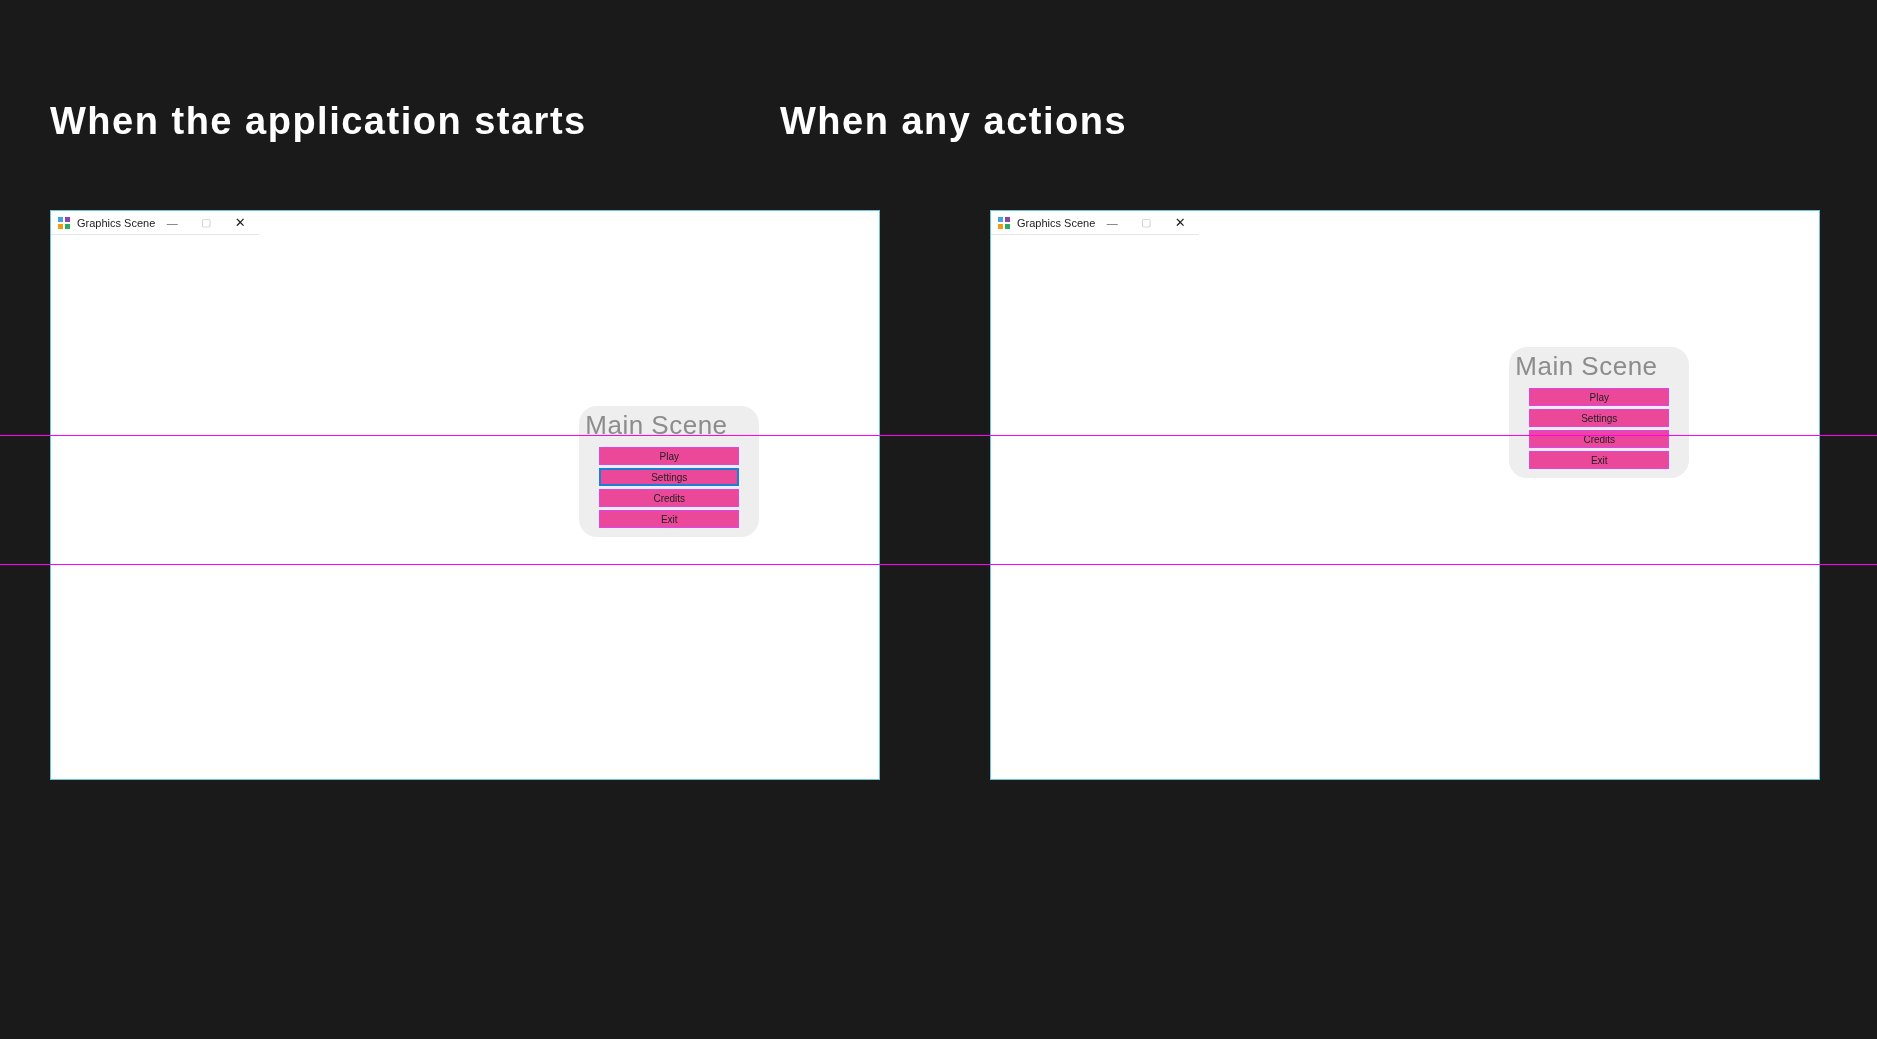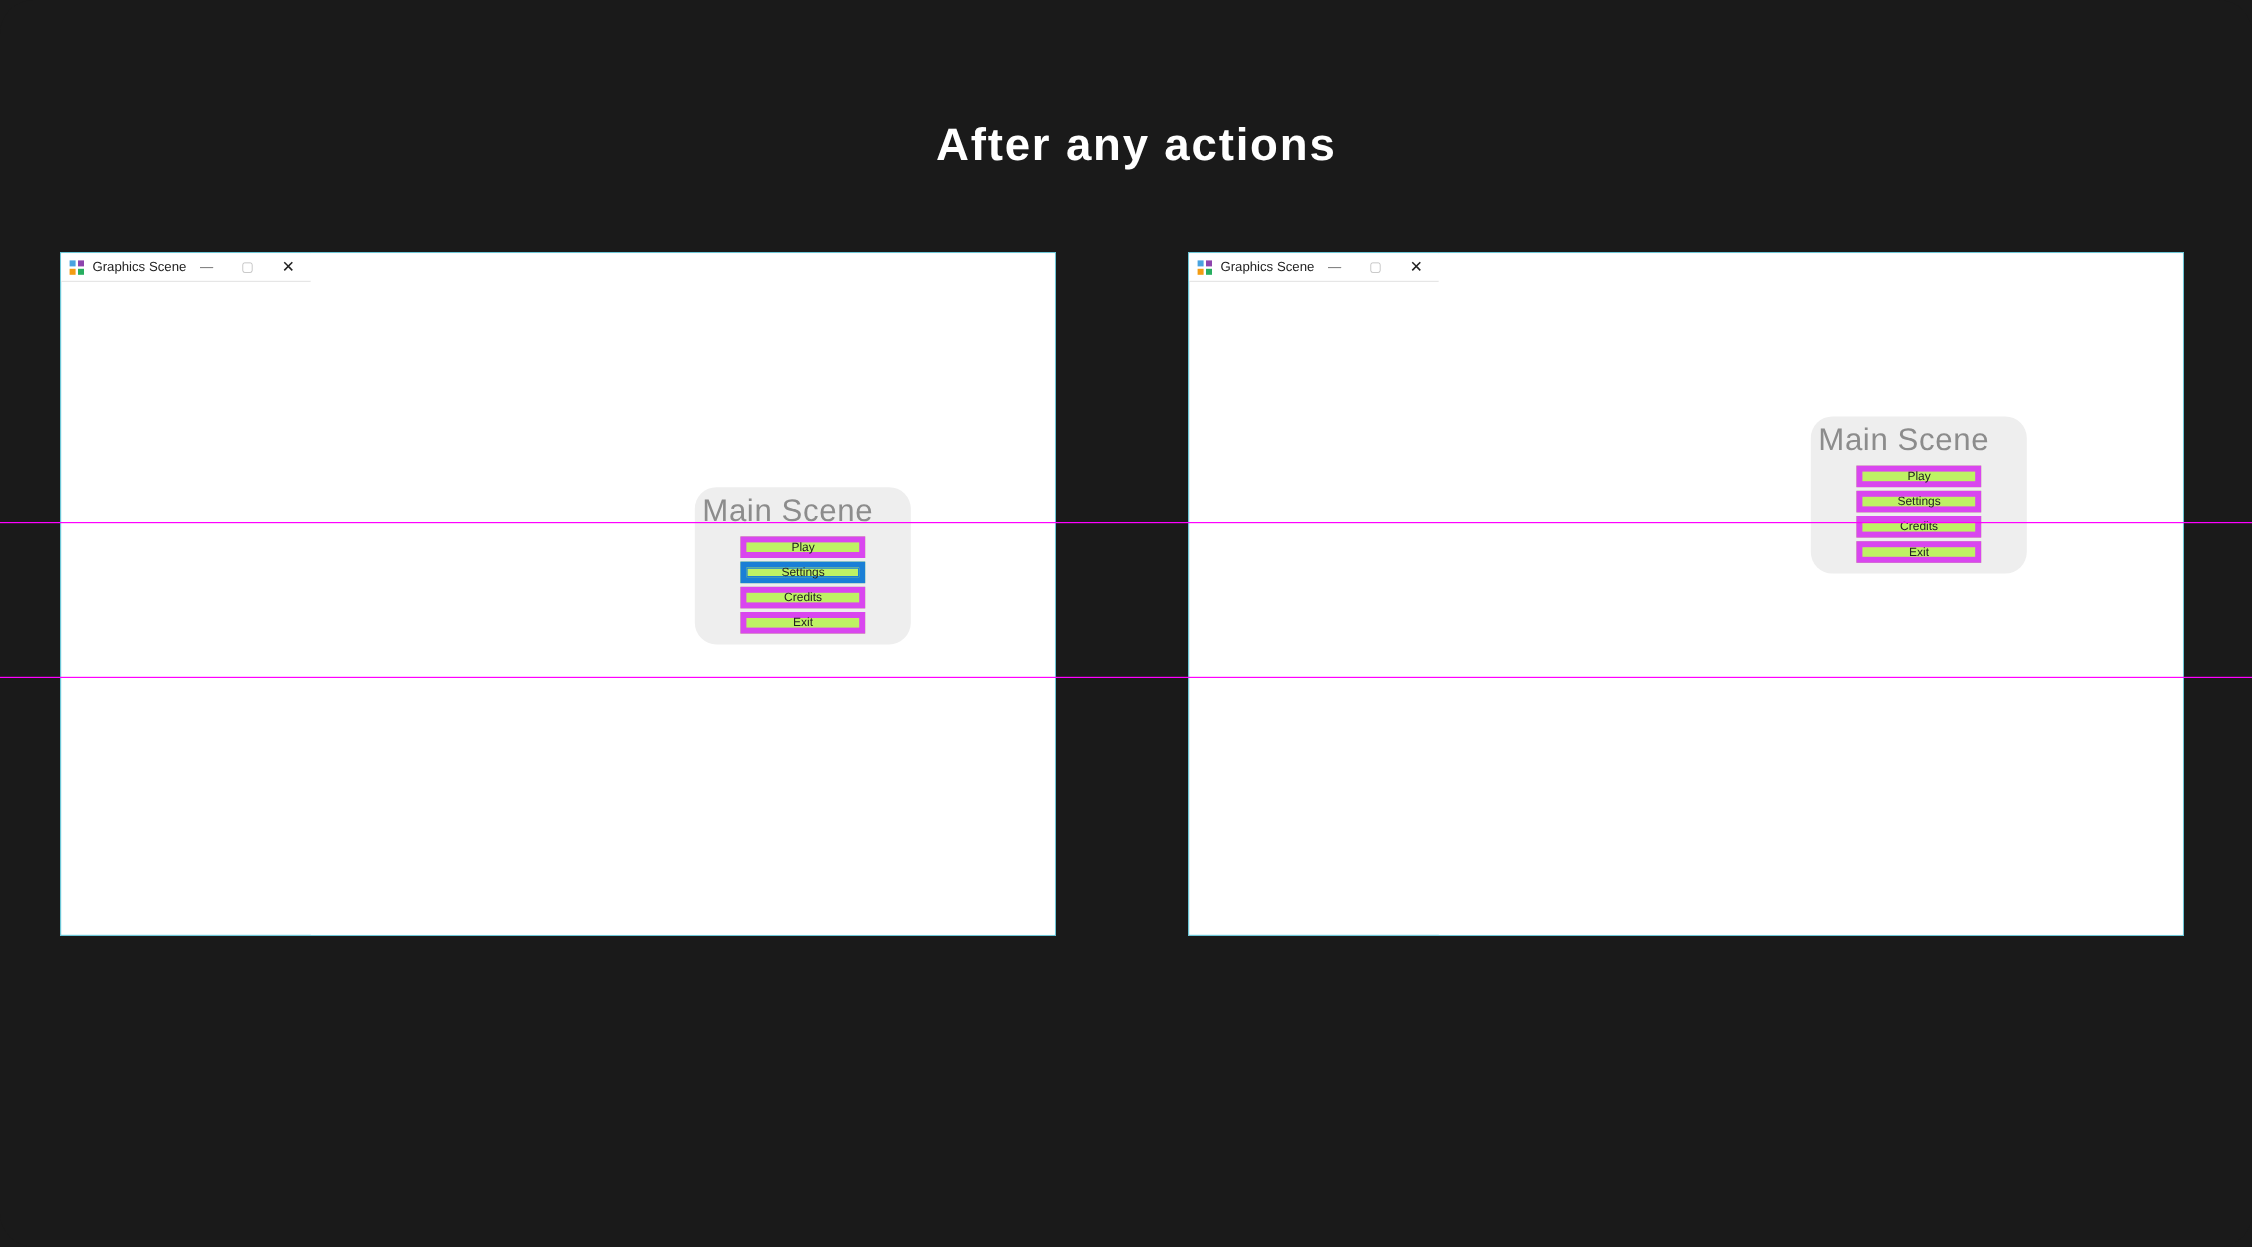--- a/index.html
+++ b/index.html
@@ -95,24 +95,24 @@
     letter-spacing: 0.5px;
     white-space: nowrap;
   }
   .menu-btn-row {
     display:flex;
     justify-content:center;
     padding: 0 6px;
     margin-bottom: 3px;
   }
   .menu-btn {
-    width: 104px;
+    width: 140px;
     height: 18px;
-    background: #bef264;
-    border: 5px solid #d946ef;
+    background: #ec4899;
+    border: 1px solid #d946ef;
     font-size: 10px;
     color: #222;
     display: flex;
     align-items: center;
     justify-content: center;
     cursor: pointer;
   }
   .menu-btn.active {
     border-color: #1a7fd6;
     box-shadow: inset 0 0 0 1px #1a7fd6;
@@ -121,21 +121,22 @@
   
   .window.left .menu-block { left: 320px; top: 195px; }
   .window.right .menu-block { left: 310px; top: 136px; }
 
 </style>
 </head>
 <body>
 
 <div class="canvas">
 
-  <div class="caption right">After any actions</div>
+  <div class="caption left">When the application starts</div>
+  <div class="caption right">When any actions</div>
 
   <div class="guide" style="top:435px;"></div>
   <div class="guide" style="top:564px;"></div>
 
   <div class="window left">
     <div class="titlebar">
       <span class="appicon">
         <svg viewBox="0 0 14 14">
             <rect x="1" y="1" width="5" height="5" fill="#4aa3df"></rect>
             <rect x="8" y="1" width="5" height="5" fill="#8e44ad"></rect>

